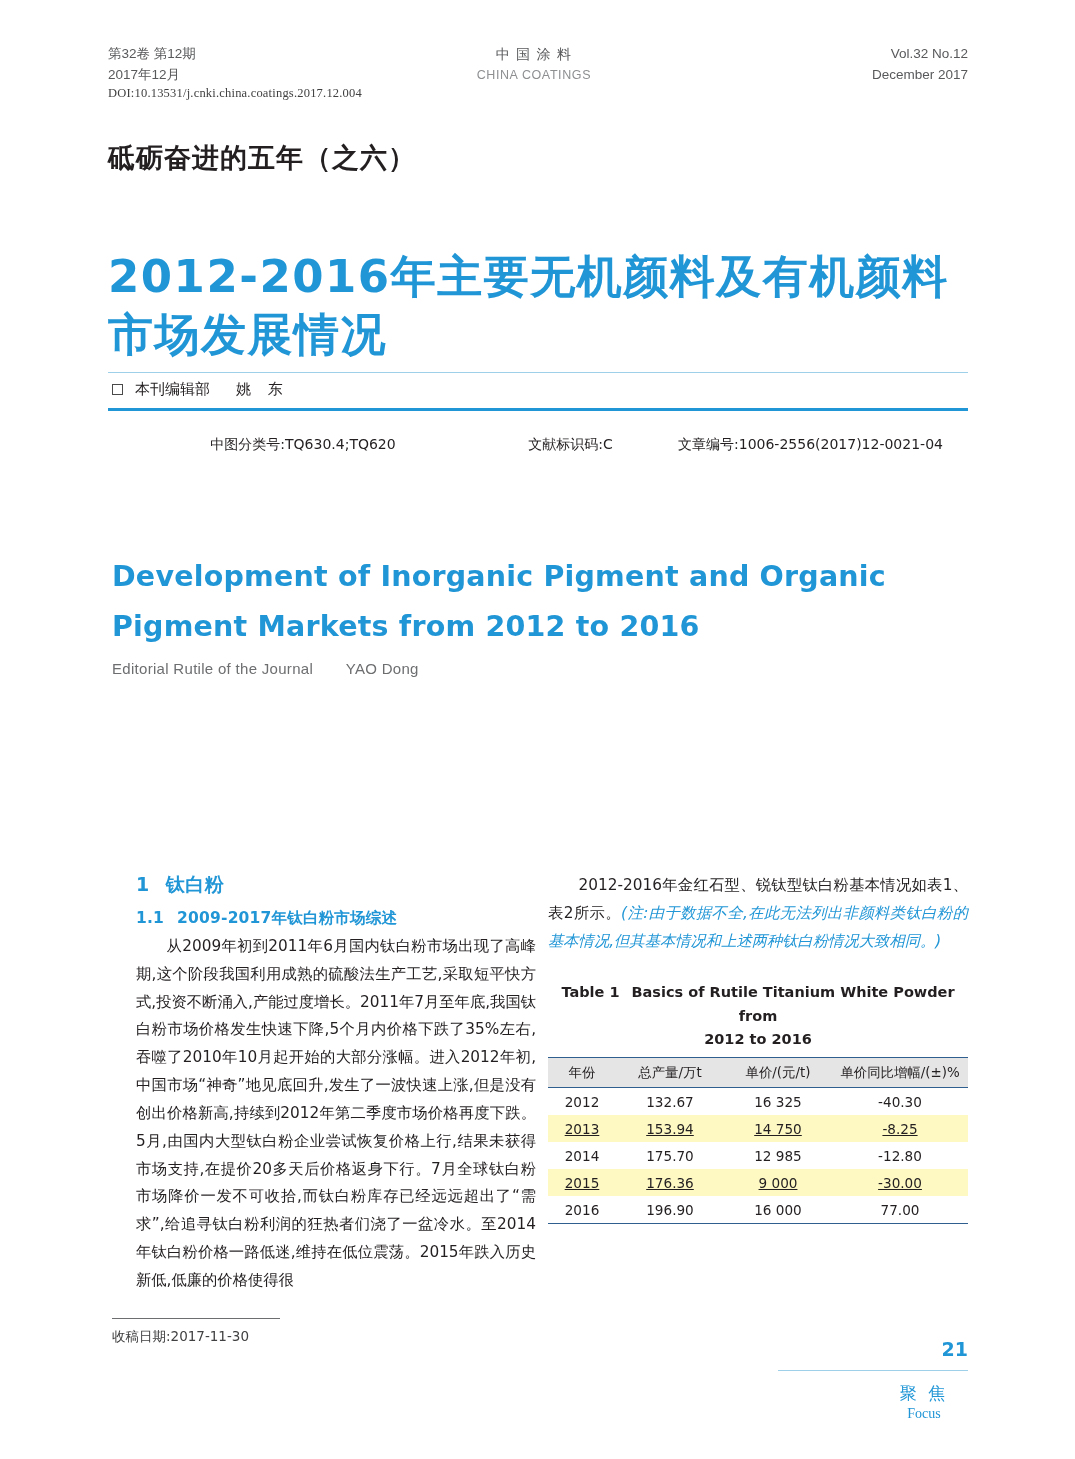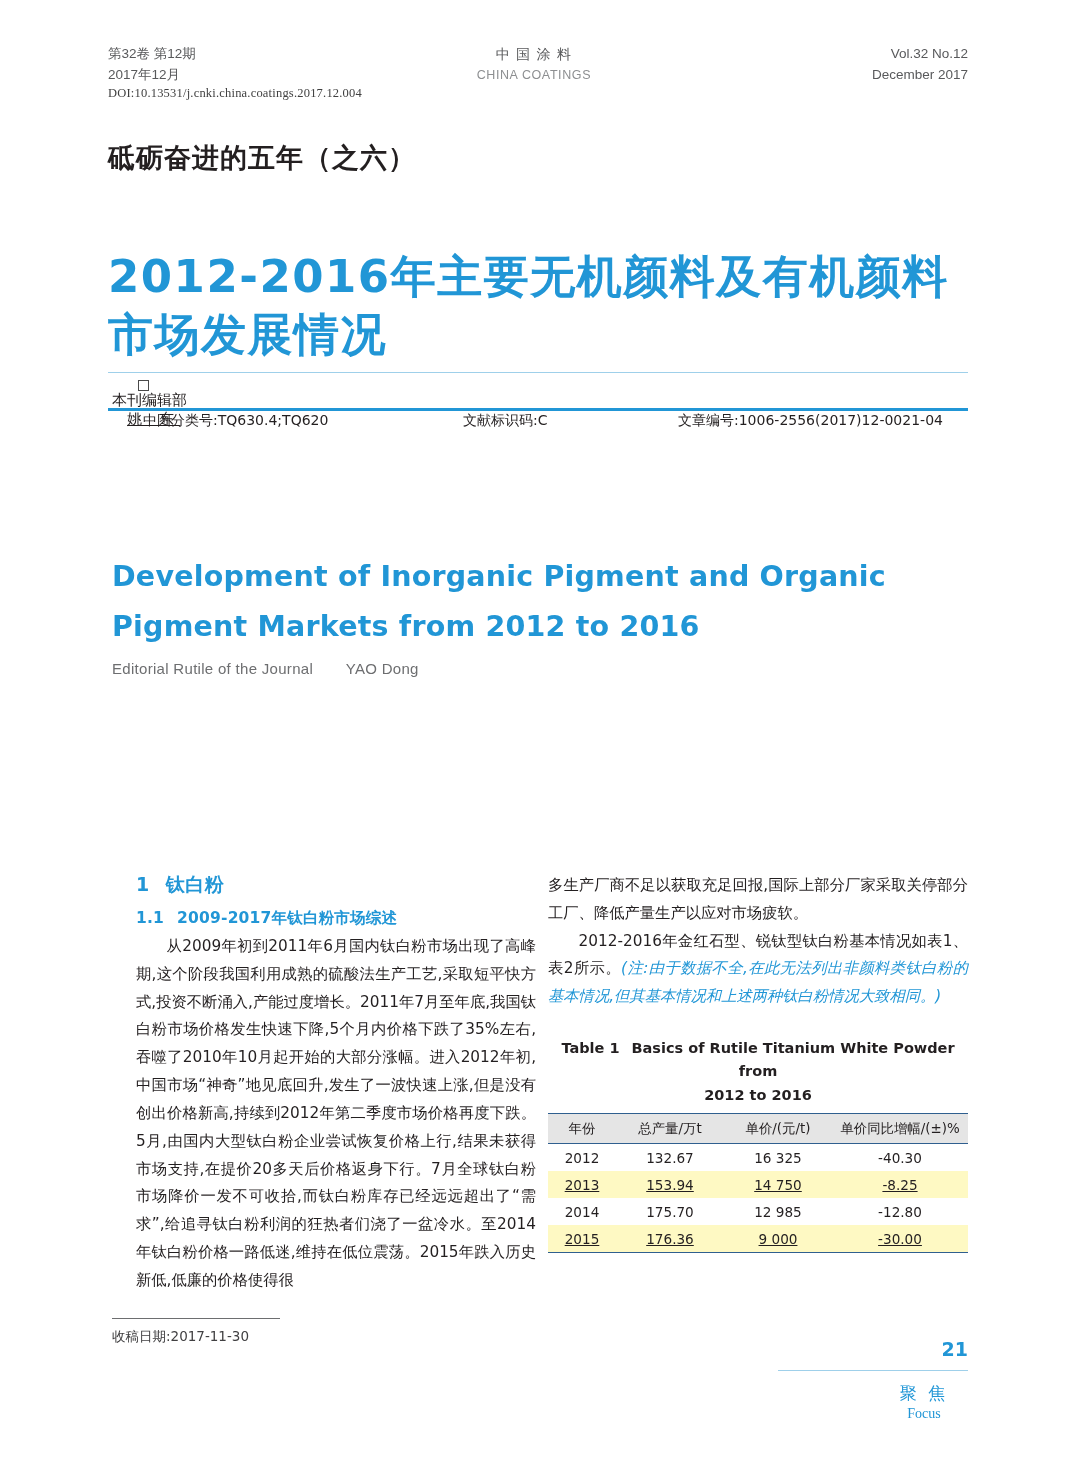--- a/index.html
+++ b/index.html
@@ -97,49 +97,49 @@
   }
   .author-line {
     position: absolute;
     top: 380px;
     left: 112px;
     display: flex;
     align-items: center;
     font-family: "DejaVu Sans", sans-serif;
     font-size: 15px;
     color: #231f20;
-    flex-direction: column;
   }
   .author-line .sq {
     display: inline-block;
     width: 9px;
     height: 9px;
     border: 1.4px solid #4a4a4a;
     margin-right: 12px;
   }
-  .author-line .name { margin-left: 8px; letter-spacing: 6px; text-decoration: underline; }
+  .author-line .name { margin-left: 26px; letter-spacing: 6px; }
   .author-rule-bottom {
     position: absolute;
     left: 108px;
     top: 408px;
     width: 860px;
     height: 3px;
     background: #2196d6;
   }
 
   
   .codes {
     position: absolute;
-    top: 412px;
+    top: 436px;
     left: 143px;
     width: 800px;
     display: flex;
     font-family: "DejaVu Sans", sans-serif;
     font-size: 14px;
     color: #231f20;
+    text-align: center;
   }
   .codes .c1 { width: 320px; }
   .codes .c2 { width: 215px; }
   .codes .c3 { flex: 1; }
 
   
   .en-title {
     position: absolute;
     top: 552px;
     left: 112px;
@@ -358,21 +358,20 @@
     <h2 class="sec">
       <span class="num">1</span><span>钛白粉</span>
     </h2>
     <h3 class="subsec">
       <span class="num">1.1</span><span>2009-2017年钛白粉市场综述</span>
     </h3>
     <p class="body indent">从2009年初到2011年6月国内钛白粉市场出现了高峰期,这个阶段我国利用成熟的硫酸法生产工艺,采取短平快方式,投资不断涌入,产能过度增长。2011年7月至年底,我国钛白粉市场价格发生快速下降,5个月内价格下跌了35%左右,吞噬了2010年10月起开始的大部分涨幅。进入2012年初,中国市场“神奇”地见底回升,发生了一波快速上涨,但是没有创出价格新高,持续到2012年第二季度市场价格再度下跌。5月,由国内大型钛白粉企业尝试恢复价格上行,结果未获得市场支持,在提价20多天后价格返身下行。7月全球钛白粉市场降价一发不可收拾,而钛白粉库存已经远远超出了“需求”,给追寻钛白粉利润的狂热者们浇了一盆冷水。至2014年钛白粉价格一路低迷,维持在低位震荡。2015年跌入历史新低,低廉的价格使得很</p>
   </div>
 
   <div class="col-right">
-    <p class="body">多生产厂商不足以获取充足回报,国际上部分厂家采取关停部分工厂、降低产量生产以应对市场疲软。</p>
 
     <p class="body indent"><span>2012-2016年金红石型、锐钛型钛白粉基本情况如表1、表2所示。</span><span class="note">(注:由于数据不全,在此无法列出非颜料类钛白粉的基本情况,但其基本情况和上述两种钛白粉情况大致相同。)</span></p>
 
     <div class="tbl-wrap">
       <div class="tbl-caption en">
         <span class="label">Table 1</span><span>Basics of Rutile Titanium White Powder from</span>
       </div>
       <div class="tbl-caption en">2012 to 2016</div>
 
       <table class="data">
@@ -408,20 +407,26 @@
             <td>175.70</td>
             <td>12 985</td>
             <td>-12.80</td>
           </tr>
           <tr class="alt">
             <td>2015</td>
             <td>176.36</td>
             <td>9 000</td>
             <td>-30.00</td>
           </tr>
+          <tr>
+            <td>2016</td>
+            <td>196.90</td>
+            <td>16 000</td>
+            <td>77.00</td>
+          </tr>
         </tbody>
       </table>
     </div>
   </div>
 
   <div class="foot-rule"></div>
   <div class="foot-note">收稿日期:2017-11-30</div>
 
   <div class="pg-num">21</div>
   <div class="pg-rule"></div>

